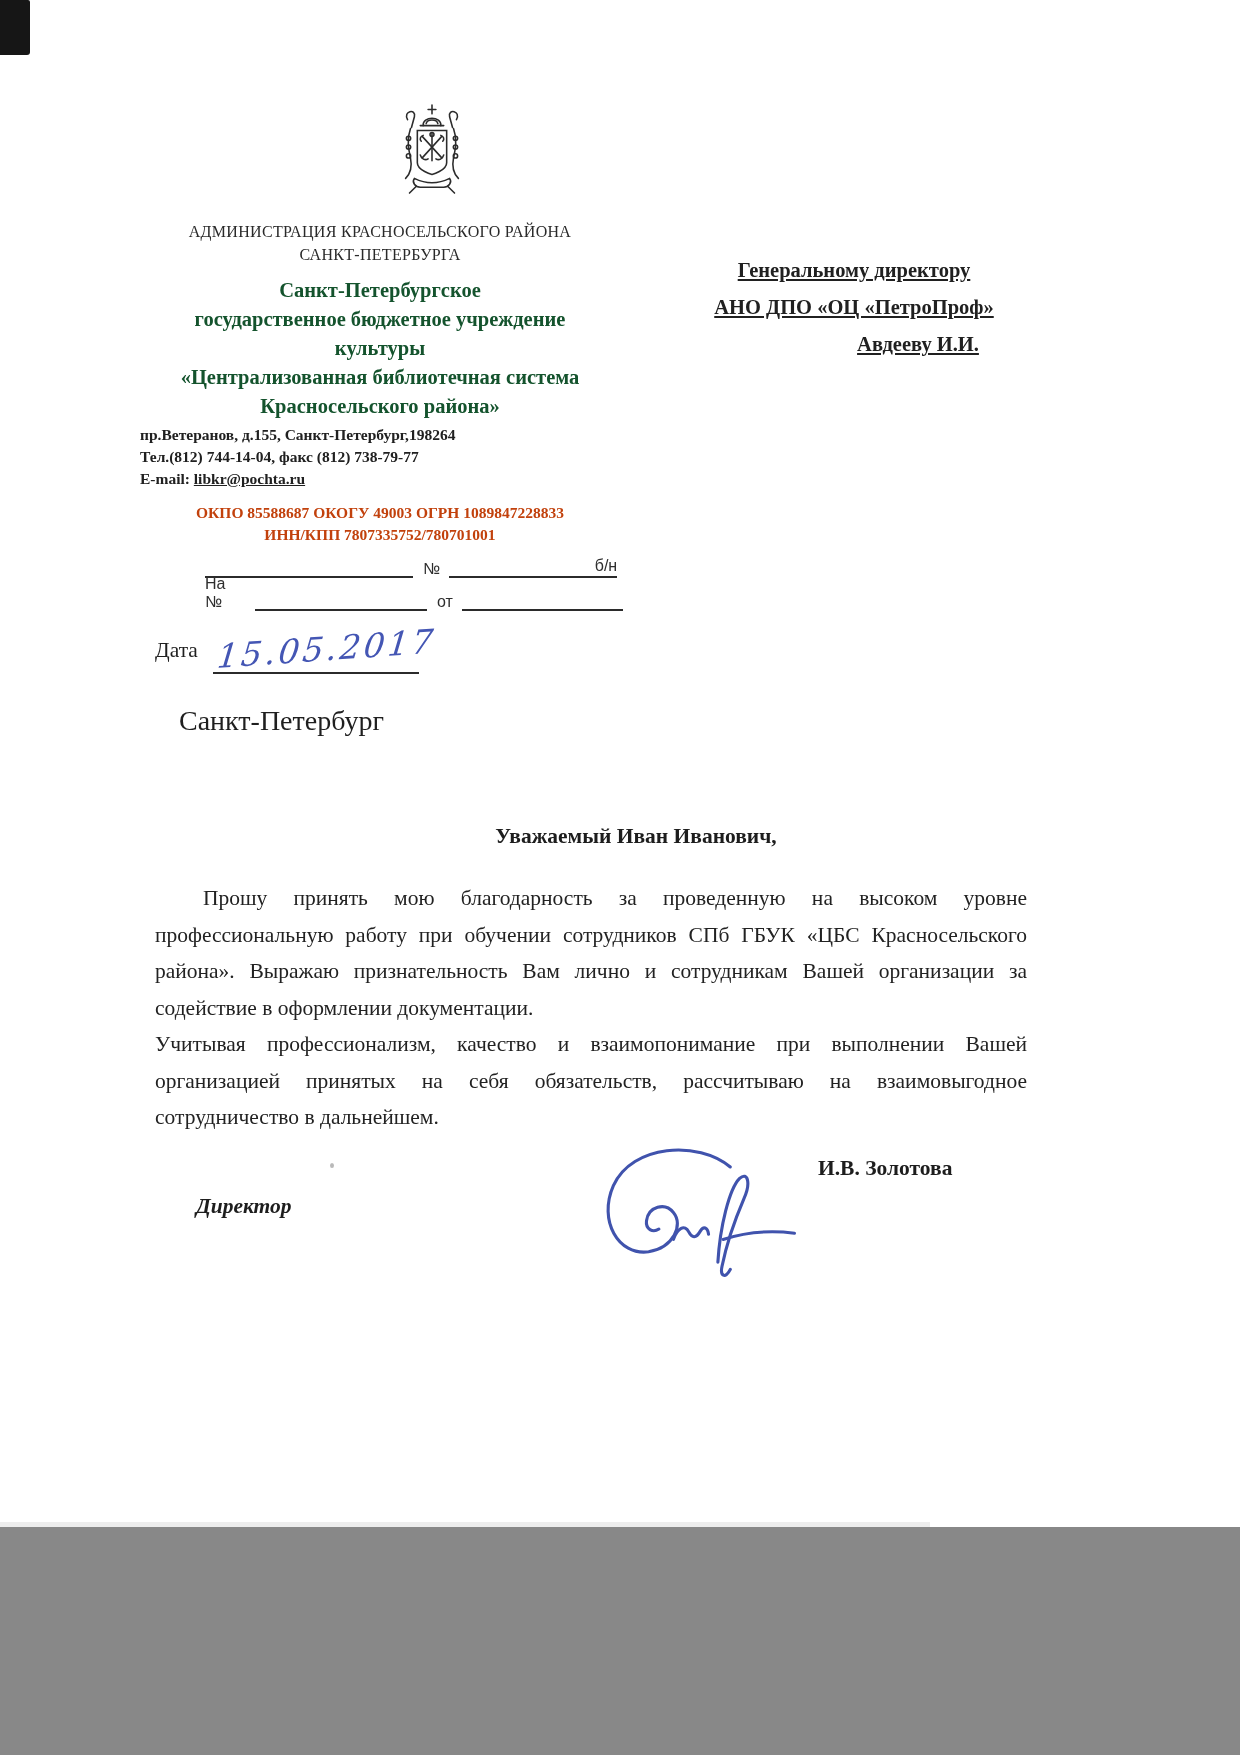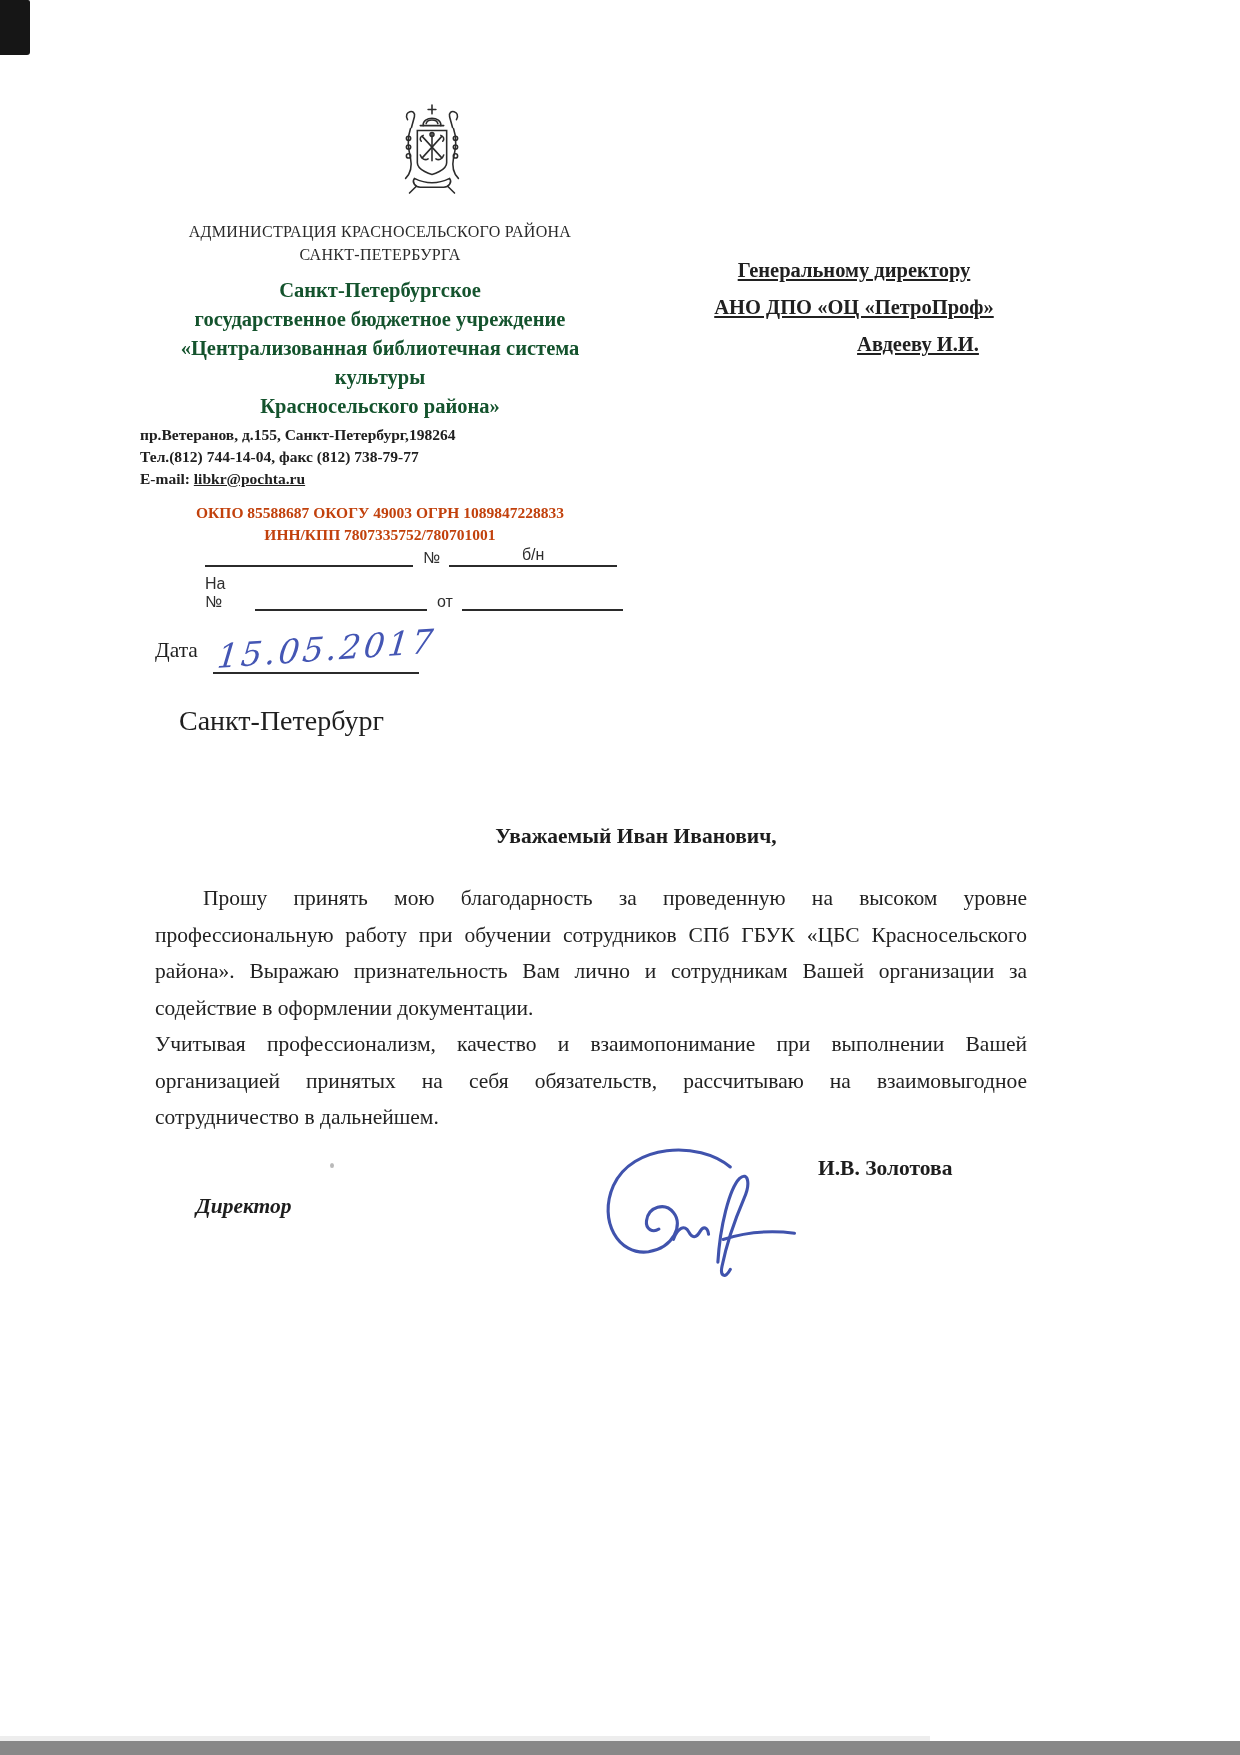--- a/index.html
+++ b/index.html
@@ -1,17 +1,17 @@
 <!DOCTYPE html>
 <html><head>
 <meta charset="utf-8">
 <style>
   html,body { margin:0; padding:0; background:#888; }
   .page {
-    position:relative; width:1240px; height:1741px; margin:0 auto;
+    position:relative; width:1240px; height:1527px; margin:0 auto;
     background:#ffffff; overflow:hidden;
     font-family:"Liberation Serif", serif; color:#1f1f1f;
   }
   
   .corner-artifact { position:absolute; left:0; top:0; width:30px; height:55px; background:#161616; border-radius:0 2px 3px 0; }
   .bottom-artifact { position:absolute; left:0; bottom:0; width:930px; height:5px; background:#ededed; }
 
   
   .emblem { position:absolute; left:388px; top:102px; width:88px; height:100px; }
   .emblem svg { width:100%; height:100%; }
@@ -25,21 +25,21 @@
               font-size:15.5px; line-height:22px; font-weight:bold; color:#202020; }
   .lh-contacts .email-link { text-decoration:underline; }
   .lh-req   { position:absolute; left:140px; top:502px; width:480px; text-align:center;
               font-size:15.5px; line-height:22px; font-weight:bold; color:#c2410c; }
 
   
   .num-row { position:absolute; left:205px; width:418px; display:flex; align-items:flex-end;
              font-family:"Liberation Sans", sans-serif; font-size:16px; color:#2e2e2e; }
   .num-row-1 { top:545px; }
   .num-row-2 { top:575px; }
-  .u-line { border-bottom:2px solid #2b2b2b; height:20px; display:inline-block; text-align:center; line-height:20px; }
+  .u-line { border-bottom:2px solid #2b2b2b; height:20px; display:inline-block; text-align:right; line-height:20px;margin-top:11px; }
   .w210 { width:208px; } .w170 { width:168px; } .w175 { width:173px; } .w162 { width:162px; }
   .num-sep { padding:0 9px 0 10px; }
   .num-label { padding-right:8px; }
 
   
   .addressee { position:absolute; left:688px; top:252px; width:332px; text-align:center;
                font-size:20.5px; line-height:37px; font-weight:bold; color:#202020;text-decoration:underline; }
   .addressee .line3 { padding-left:128px; }
 
   
@@ -101,22 +101,22 @@
   </div>
 
   <div class="lh-admin">
     <div>АДМИНИСТРАЦИЯ КРАСНОСЕЛЬСКОГО РАЙОНА</div>
     <div>САНКТ-ПЕТЕРБУРГА</div>
   </div>
 
   <div class="lh-org">
     <div>Санкт-Петербургское</div>
     <div>государственное бюджетное учреждение</div>
+    <div>культуры</div>
     <div>«Централизованная библиотечная система</div>
-    <div>культуры</div>
     <div>Красносельского района»</div>
   </div>
 
   <div class="lh-contacts">
     <div>пр.Ветеранов, д.155, Санкт-Петербург,198264</div>
     <div>Тел.(812) 744-14-04, факс (812) 738-79-77</div>
     <div>
       <span>E-mail:</span>
       <span class="email-link">libkr@pochta.ru</span>
     </div>

